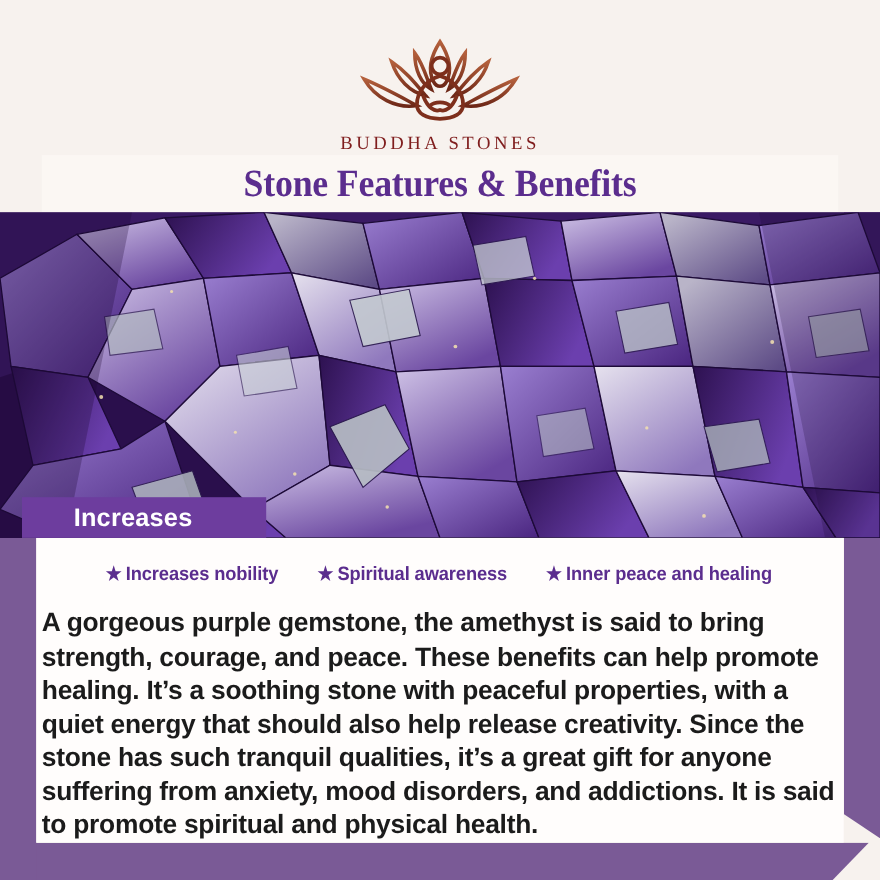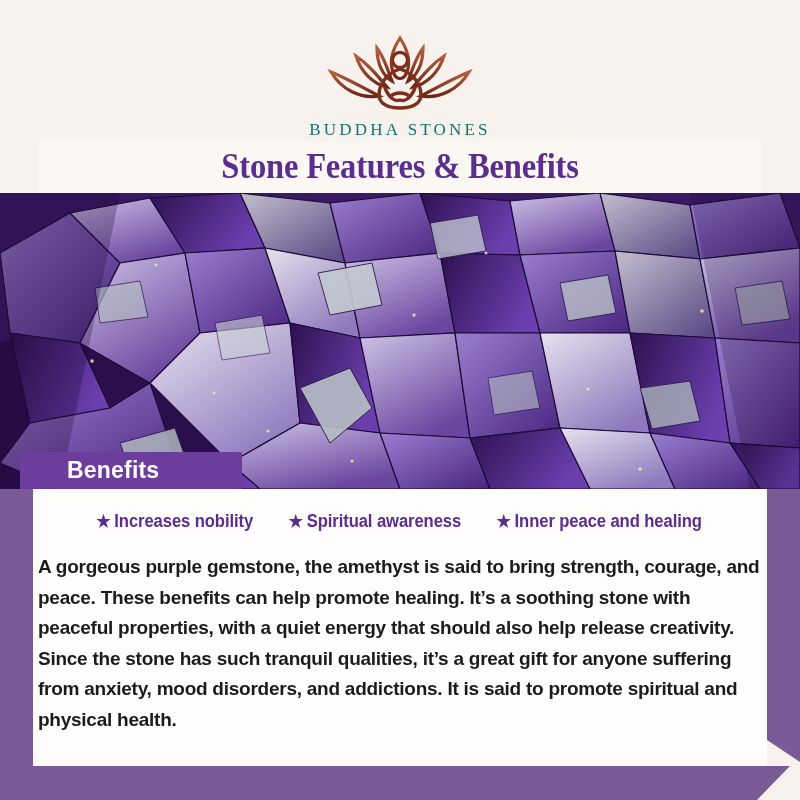--- a/index.html
+++ b/index.html
@@ -77,21 +77,21 @@
   }
   .lotus {
     display: block;
     margin: 0 auto;
   }
   .brand-name {
     margin-top: 2px;
     font-family: "Liberation Serif", serif;
     font-size: 17px;
     letter-spacing: 3.2px;
-    color: #0f766e;
+    color: #7f1d1d;
     text-align: center;
   }
   .title-plate {
     position: absolute;
     left: 38px;
     top: 141px;
     width: 724px;
     height: 52px;
     background: #fbf7f3;
     font-family: Liberation Serif, serif;
@@ -176,21 +176,21 @@
     font-size: 17px;
     margin-right: 4px;
     line-height: 1;
   }
 
   .paragraph {
     position: absolute;
     left: 5px;
     top: 63px;
     width: 724px;
-    font-size: 19px;
+    font-size: 24px;
     font-weight: bold;
     line-height: 30.5px;
     color: #1b1b1b;
     letter-spacing: -0.25px;
     text-align: left;
   }
 </style>
 </head>
 <body>
 
@@ -334,21 +334,21 @@
         <circle cx="640" cy="276" r="1.7"></circle>
           <circle cx="214" cy="200" r="1.4"></circle>
       </g>
 
       <path d="M0 0 L120 0 L60 296 L0 296 Z" fill="#1b0833" opacity="0.28"></path>
       <path d="M800 0 L690 0 L750 296 L800 296 Z" fill="#1b0833" opacity="0.22"></path>
     </svg>
   </div>
 
   <div class="stone-banner">
-    <span>Benefits</span>
+    <span>Increases</span>
   </div>
 
   <div class="content">
     <div class="benefits">
       <div class="benefit">
         <span class="star">★</span>
         <span>Increases nobility</span>
       </div>
       <div class="benefit">
         <span class="star">★</span>

